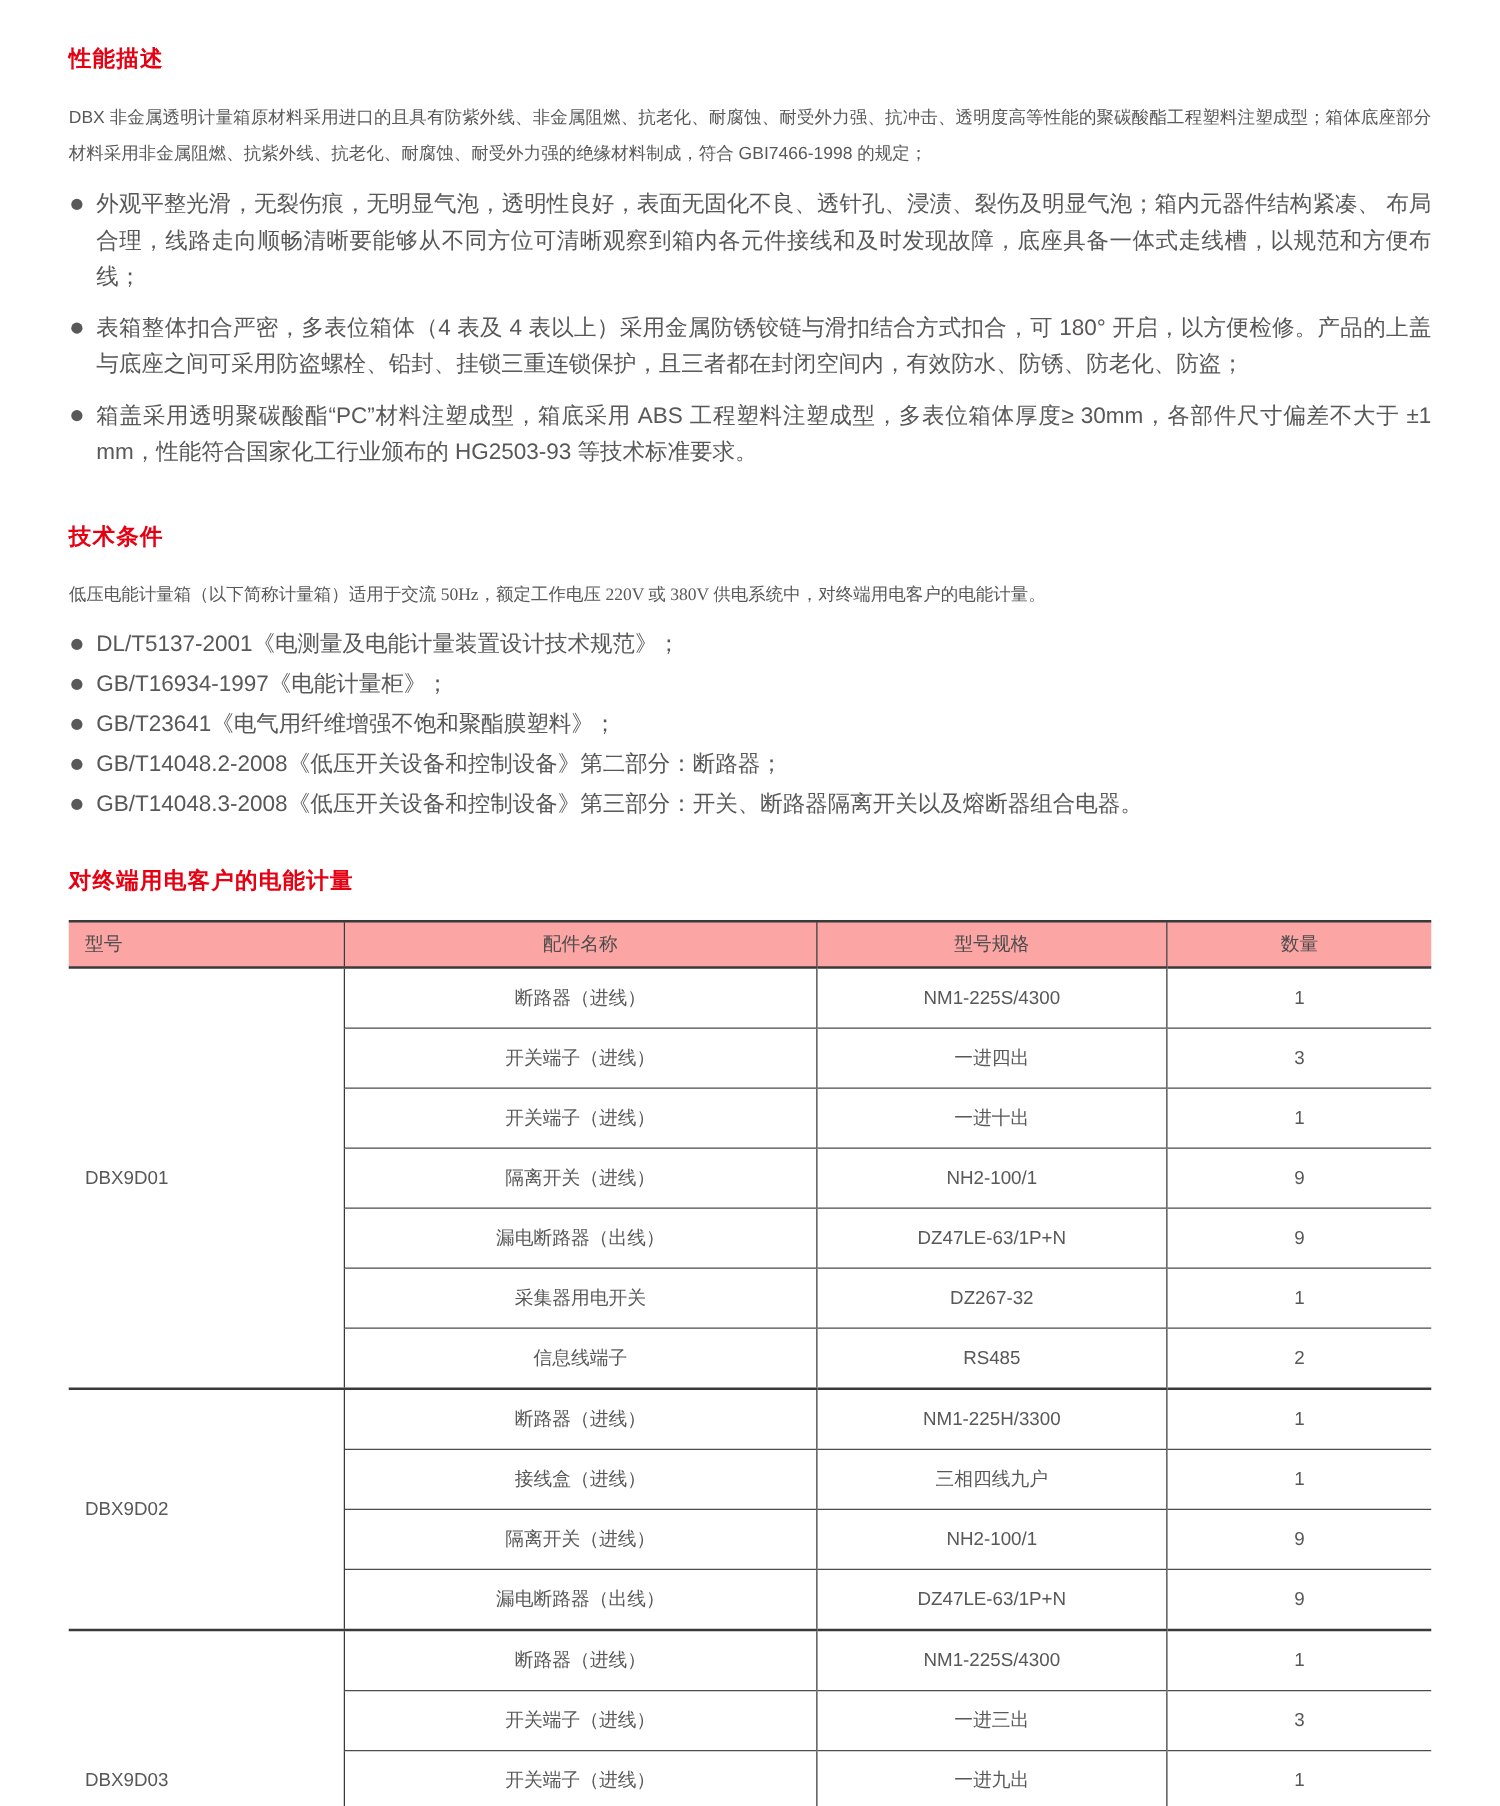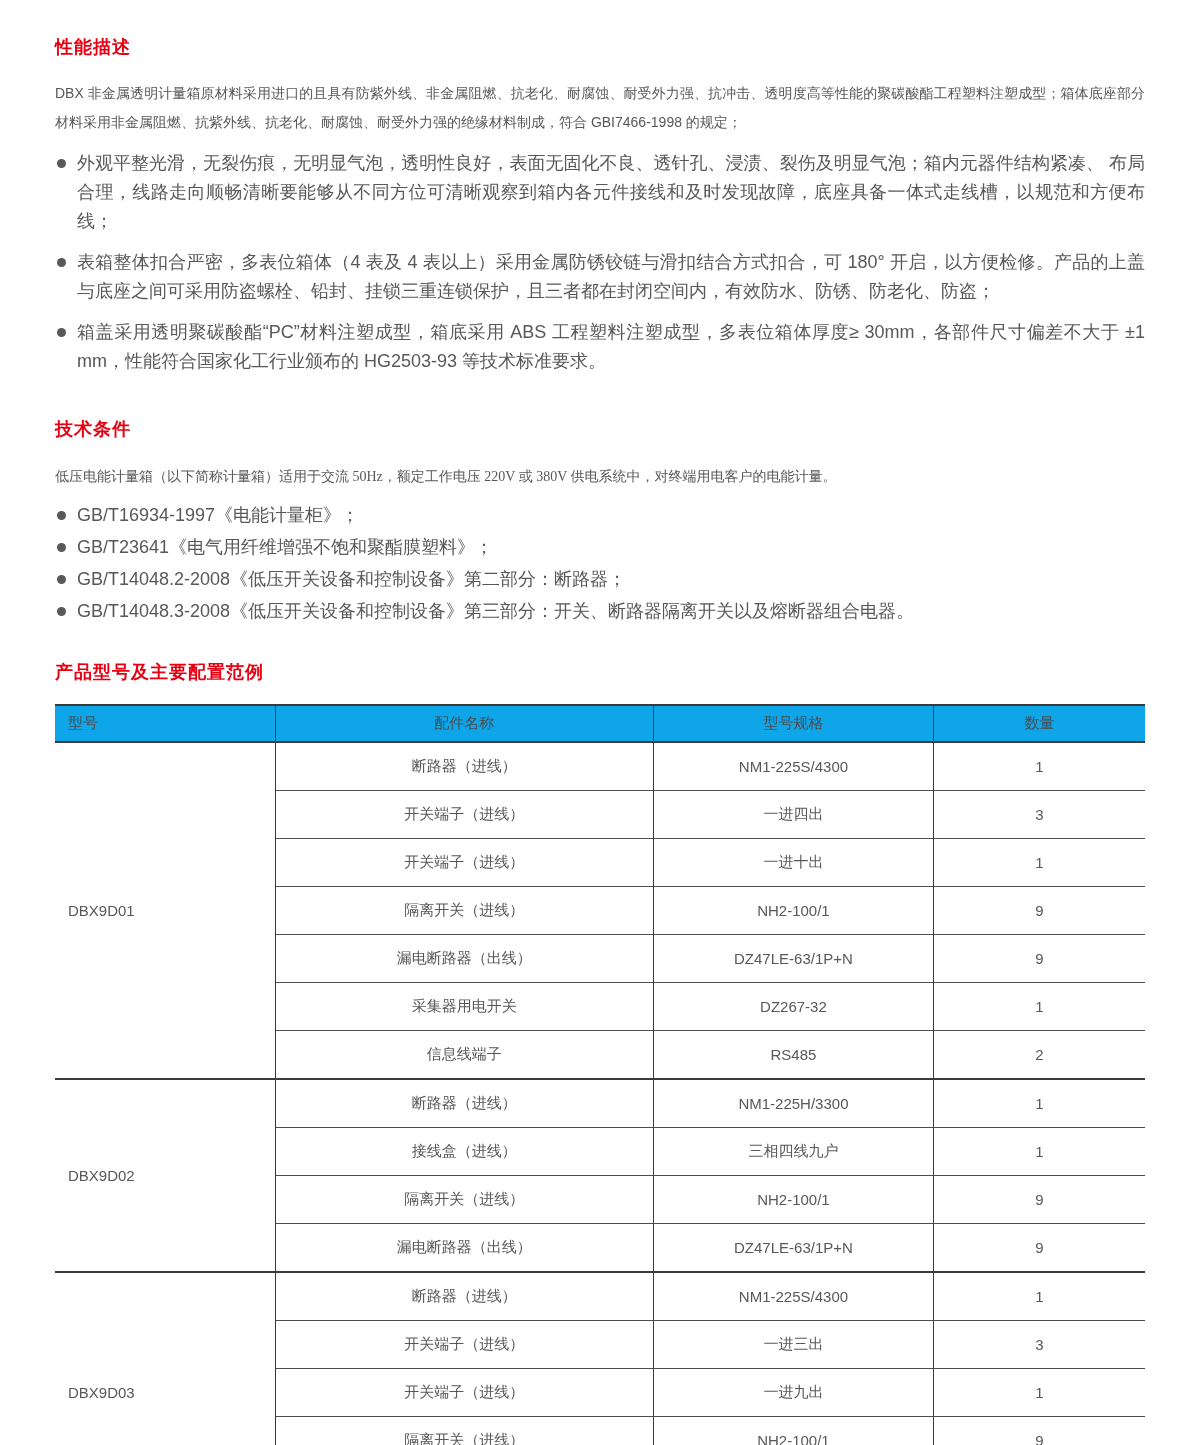--- a/index.html
+++ b/index.html
@@ -64,21 +64,21 @@
   table.config-table {
     width: 100%;
     border-collapse: collapse;
     margin-top: 18px;
     border-top: 2px solid #3a3a3a;
     border-bottom: 2px solid #3a3a3a;
     font-size: 15px;
     color: #595757;
   }
   table.config-table th {
-    background: #0ea5e9;
+    background: #fca5a5;
     height: 37px;
     font-weight: 500;
     color: #4d4b4b;
     border-bottom: 2px solid #3a3a3a;
     text-align: center;
   }
   table.config-table th.c0 { text-align: left; padding-left: 13px; }
   table.config-table td {
     height: 37px;
     text-align: center;
@@ -128,39 +128,43 @@
         </li>
       </ul>
   </div>
 
   <div class="section">
     <h2 class="section-title">技术条件</h2>
     <p class="body-text tech-intro">低压电能计量箱（以下简称计量箱）适用于交流 50Hz，额定工作电压 220V 或 380V 供电系统中，对终端用电客户的电能计量。</p>
     <ul class="bullet-list standards-list" id="standards-list">
         <li>
           <span class="dot"></span>
+          <span class="bullet-text">DL/T5137-2001《电测量及电能计量装置设计技术规范》；</span>
+        </li>
+        <li>
+          <span class="dot"></span>
           <span class="bullet-text">GB/T16934-1997《电能计量柜》；</span>
         </li>
         <li>
           <span class="dot"></span>
           <span class="bullet-text">GB/T23641《电气用纤维增强不饱和聚酯膜塑料》；</span>
         </li>
         <li>
           <span class="dot"></span>
           <span class="bullet-text">GB/T14048.2-2008《低压开关设备和控制设备》第二部分：断路器；</span>
         </li>
         <li>
           <span class="dot"></span>
           <span class="bullet-text">GB/T14048.3-2008《低压开关设备和控制设备》第三部分：开关、断路器隔离开关以及熔断器组合电器。</span>
         </li>
       </ul>
   </div>
 
   <div class="section">
-    <h2 class="section-title">产品型号及主要配置范例</h2>
+    <h2 class="section-title">对终端用电客户的电能计量</h2>
     <table class="config-table">
       <colgroup>
         <col class="col-model">
           <col class="col-part">
           <col class="col-spec">
           <col class="col-qty">
       </colgroup>
       <thead>
         <tr>
           <th class="c0">型号</th>

